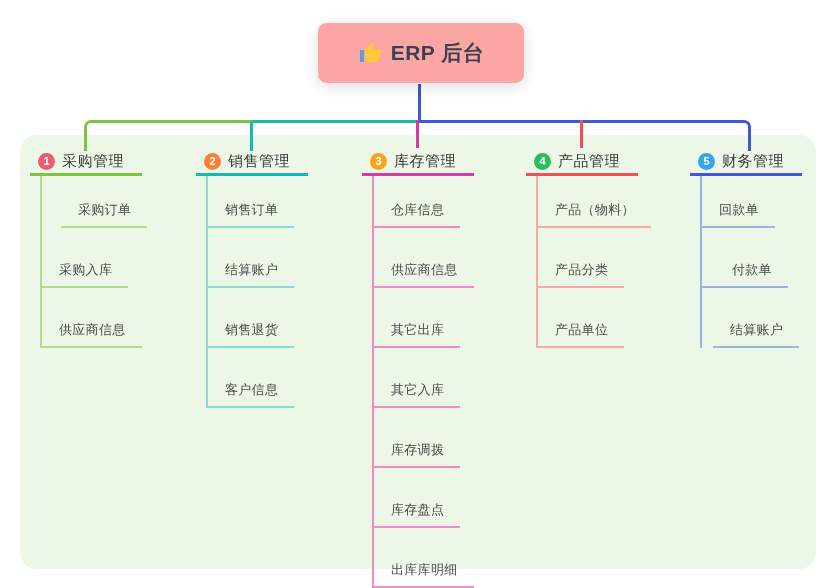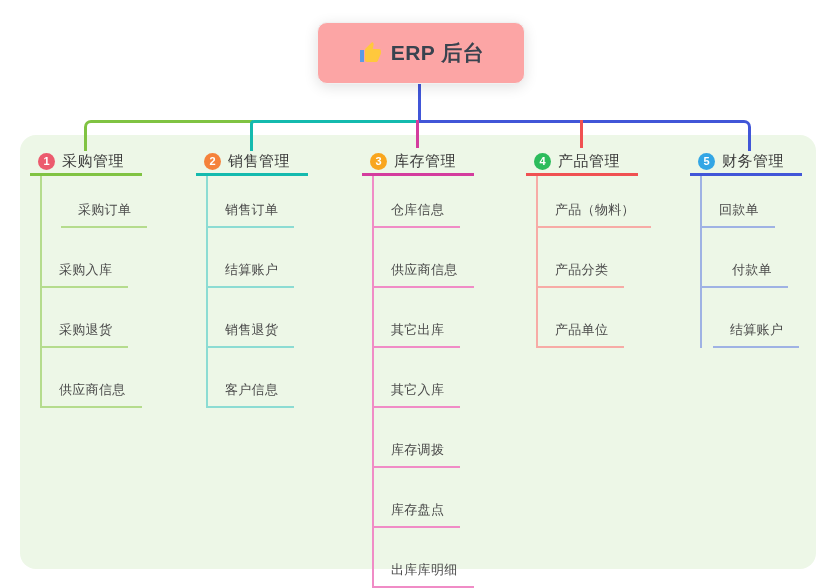--- a/index.html
+++ b/index.html
@@ -67,23 +67,20 @@
         <div class="branch-title" style="border-bottom-color: rgb(128, 195, 66);">
           <span class="badge" style="background: rgb(236, 91, 110);">1</span>
           <span class="t">采购管理</span>
         </div>
         <ul class="kids" style="border-left-color: rgb(181, 220, 141);">
           <li style="border-bottom-color: rgb(181, 220, 141); margin-left: 19px;">
             <span>采购订单</span>
           </li>
           <li style="border-bottom-color: rgb(181, 220, 141);">
             <span>采购入库</span>
-          </li>
-          <li style="border-bottom-color: rgb(181, 220, 141);">
-            <span>采购退货</span>
           </li>
           <li style="border-bottom-color: rgb(181, 220, 141);">
             <span>供应商信息</span>
           </li>
         </ul>
       </div>
       <div class="branch" style="left: 196px;">
         <div class="branch-title" style="border-bottom-color: rgb(20, 186, 174);">
           <span class="badge" style="background: rgb(245, 130, 59);">2</span>
           <span class="t">销售管理</span>

